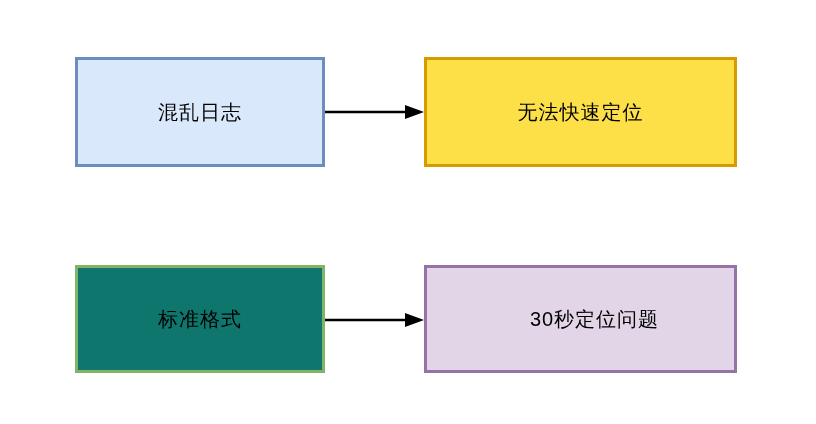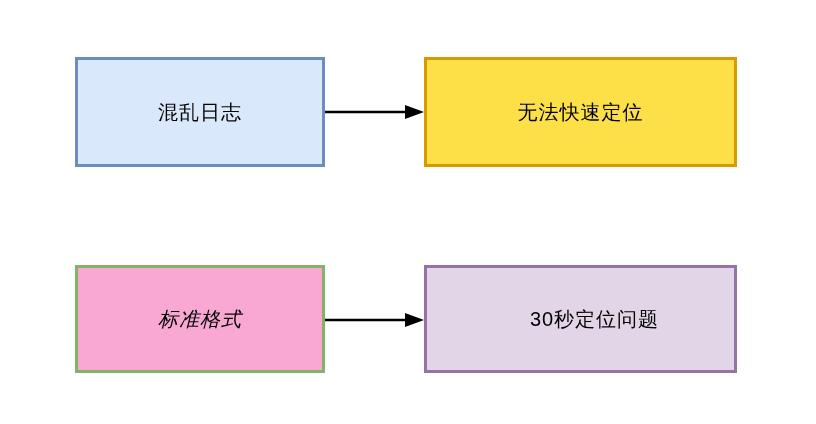--- a/index.html
+++ b/index.html
@@ -49,21 +49,21 @@
 <div class="canvas">
 
   <div id="node-0" class="node" style="background: rgb(218, 232, 252); border-color: rgb(108, 142, 191);">
     <span class="node-label">混乱日志</span>
   </div>
 
   <div id="node-1" class="node" style="background: #fde047; border-color: rgb(215, 155, 0);">
     <span class="node-label">无法快速定位</span>
   </div>
 
-  <div id="node-2" class="node" style="background: #f9a8d4; border-color: rgb(130, 179, 102); font-style: italic;">
+  <div id="node-2" class="node" style="background: #0f766e; border-color: rgb(130, 179, 102);">
     <span class="node-label">标准格式</span>
   </div>
 
   <div id="node-3" class="node" style="background: rgb(225, 213, 231); border-color: rgb(150, 115, 166); padding-left: 28px;">
     <span class="node-label">30秒定位问题</span>
   </div>
 
   <svg id="edge-0" class="edge" viewBox="0 0 100 24">
     <line x1="1" y1="12" x2="82" y2="12" stroke-width="2.6" stroke="#000000"></line>
     <polygon points="81,5 100,12 81,19" fill="#000000"></polygon>

